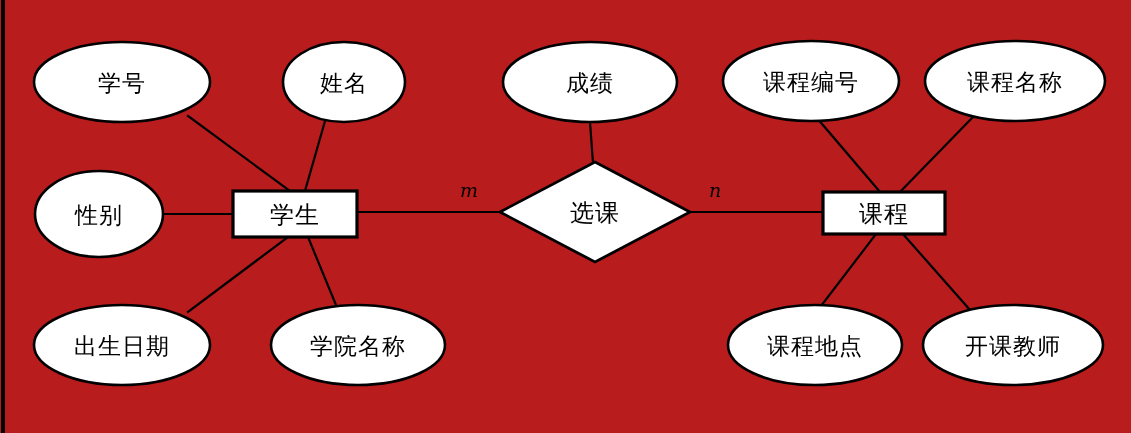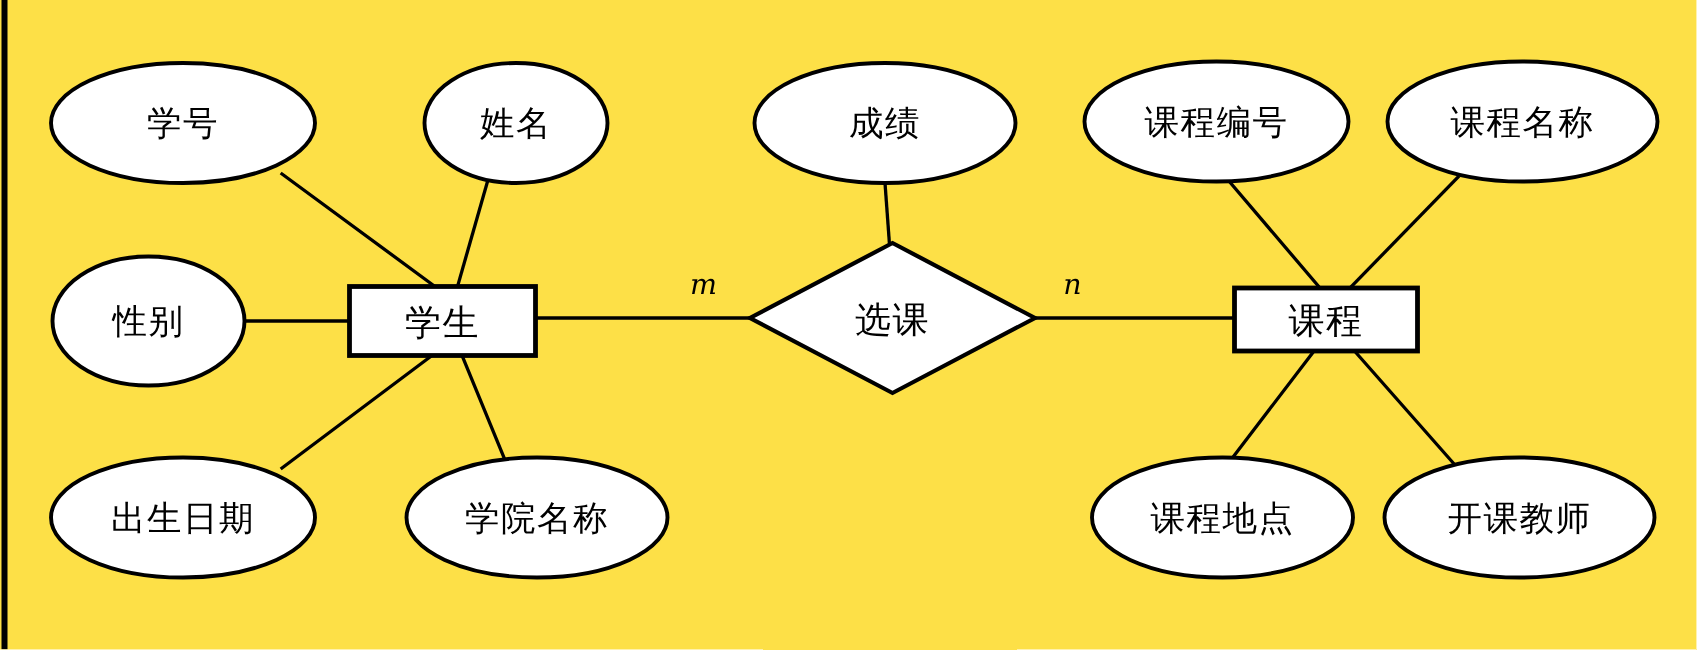--- a/index.html
+++ b/index.html
@@ -7,21 +7,21 @@
     padding: 0;
     background: #ffffff;
   }
   body {
     font-family: "Liberation Sans", sans-serif;
   }
   #er-canvas {
     position: relative;
     width: 1131px;
     height: 433px;
-    background: #fde047;
+    background: #b91c1c;
     overflow: hidden;
   }
   #er-svg {
     display: block;
     width: 1131px;
     height: 433px;
   }
   .edge {
     stroke: #000000;
     stroke-width: 2.2;

